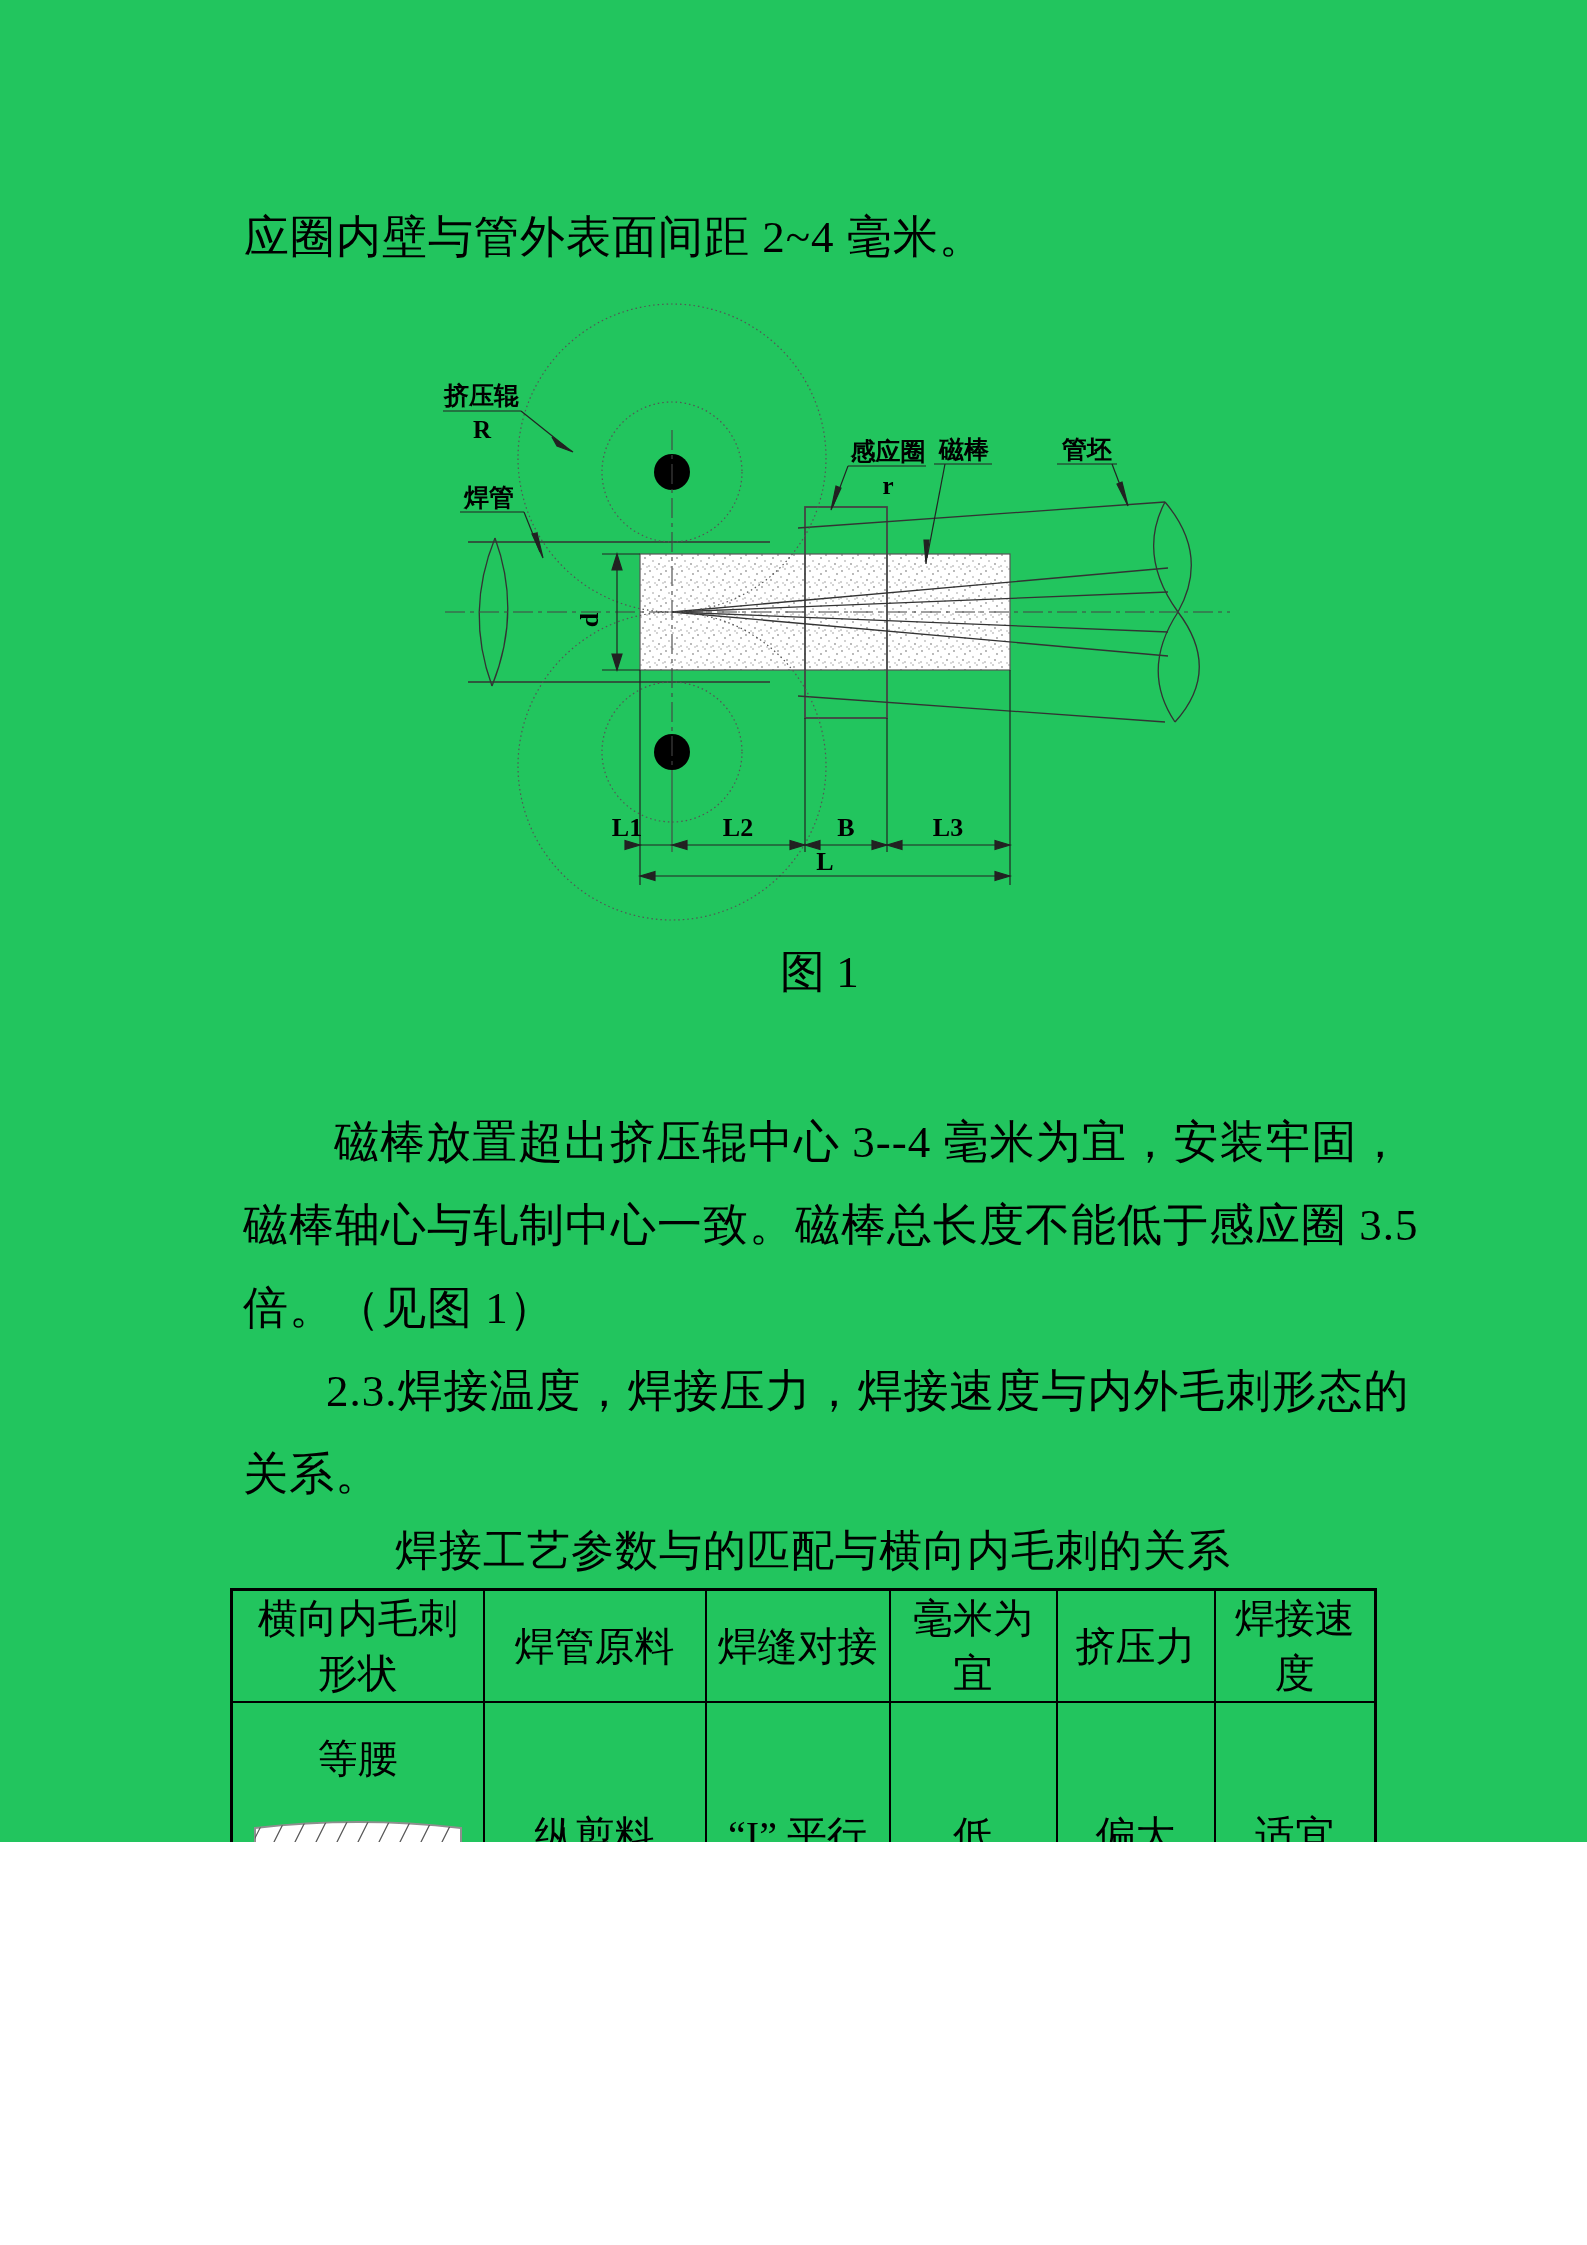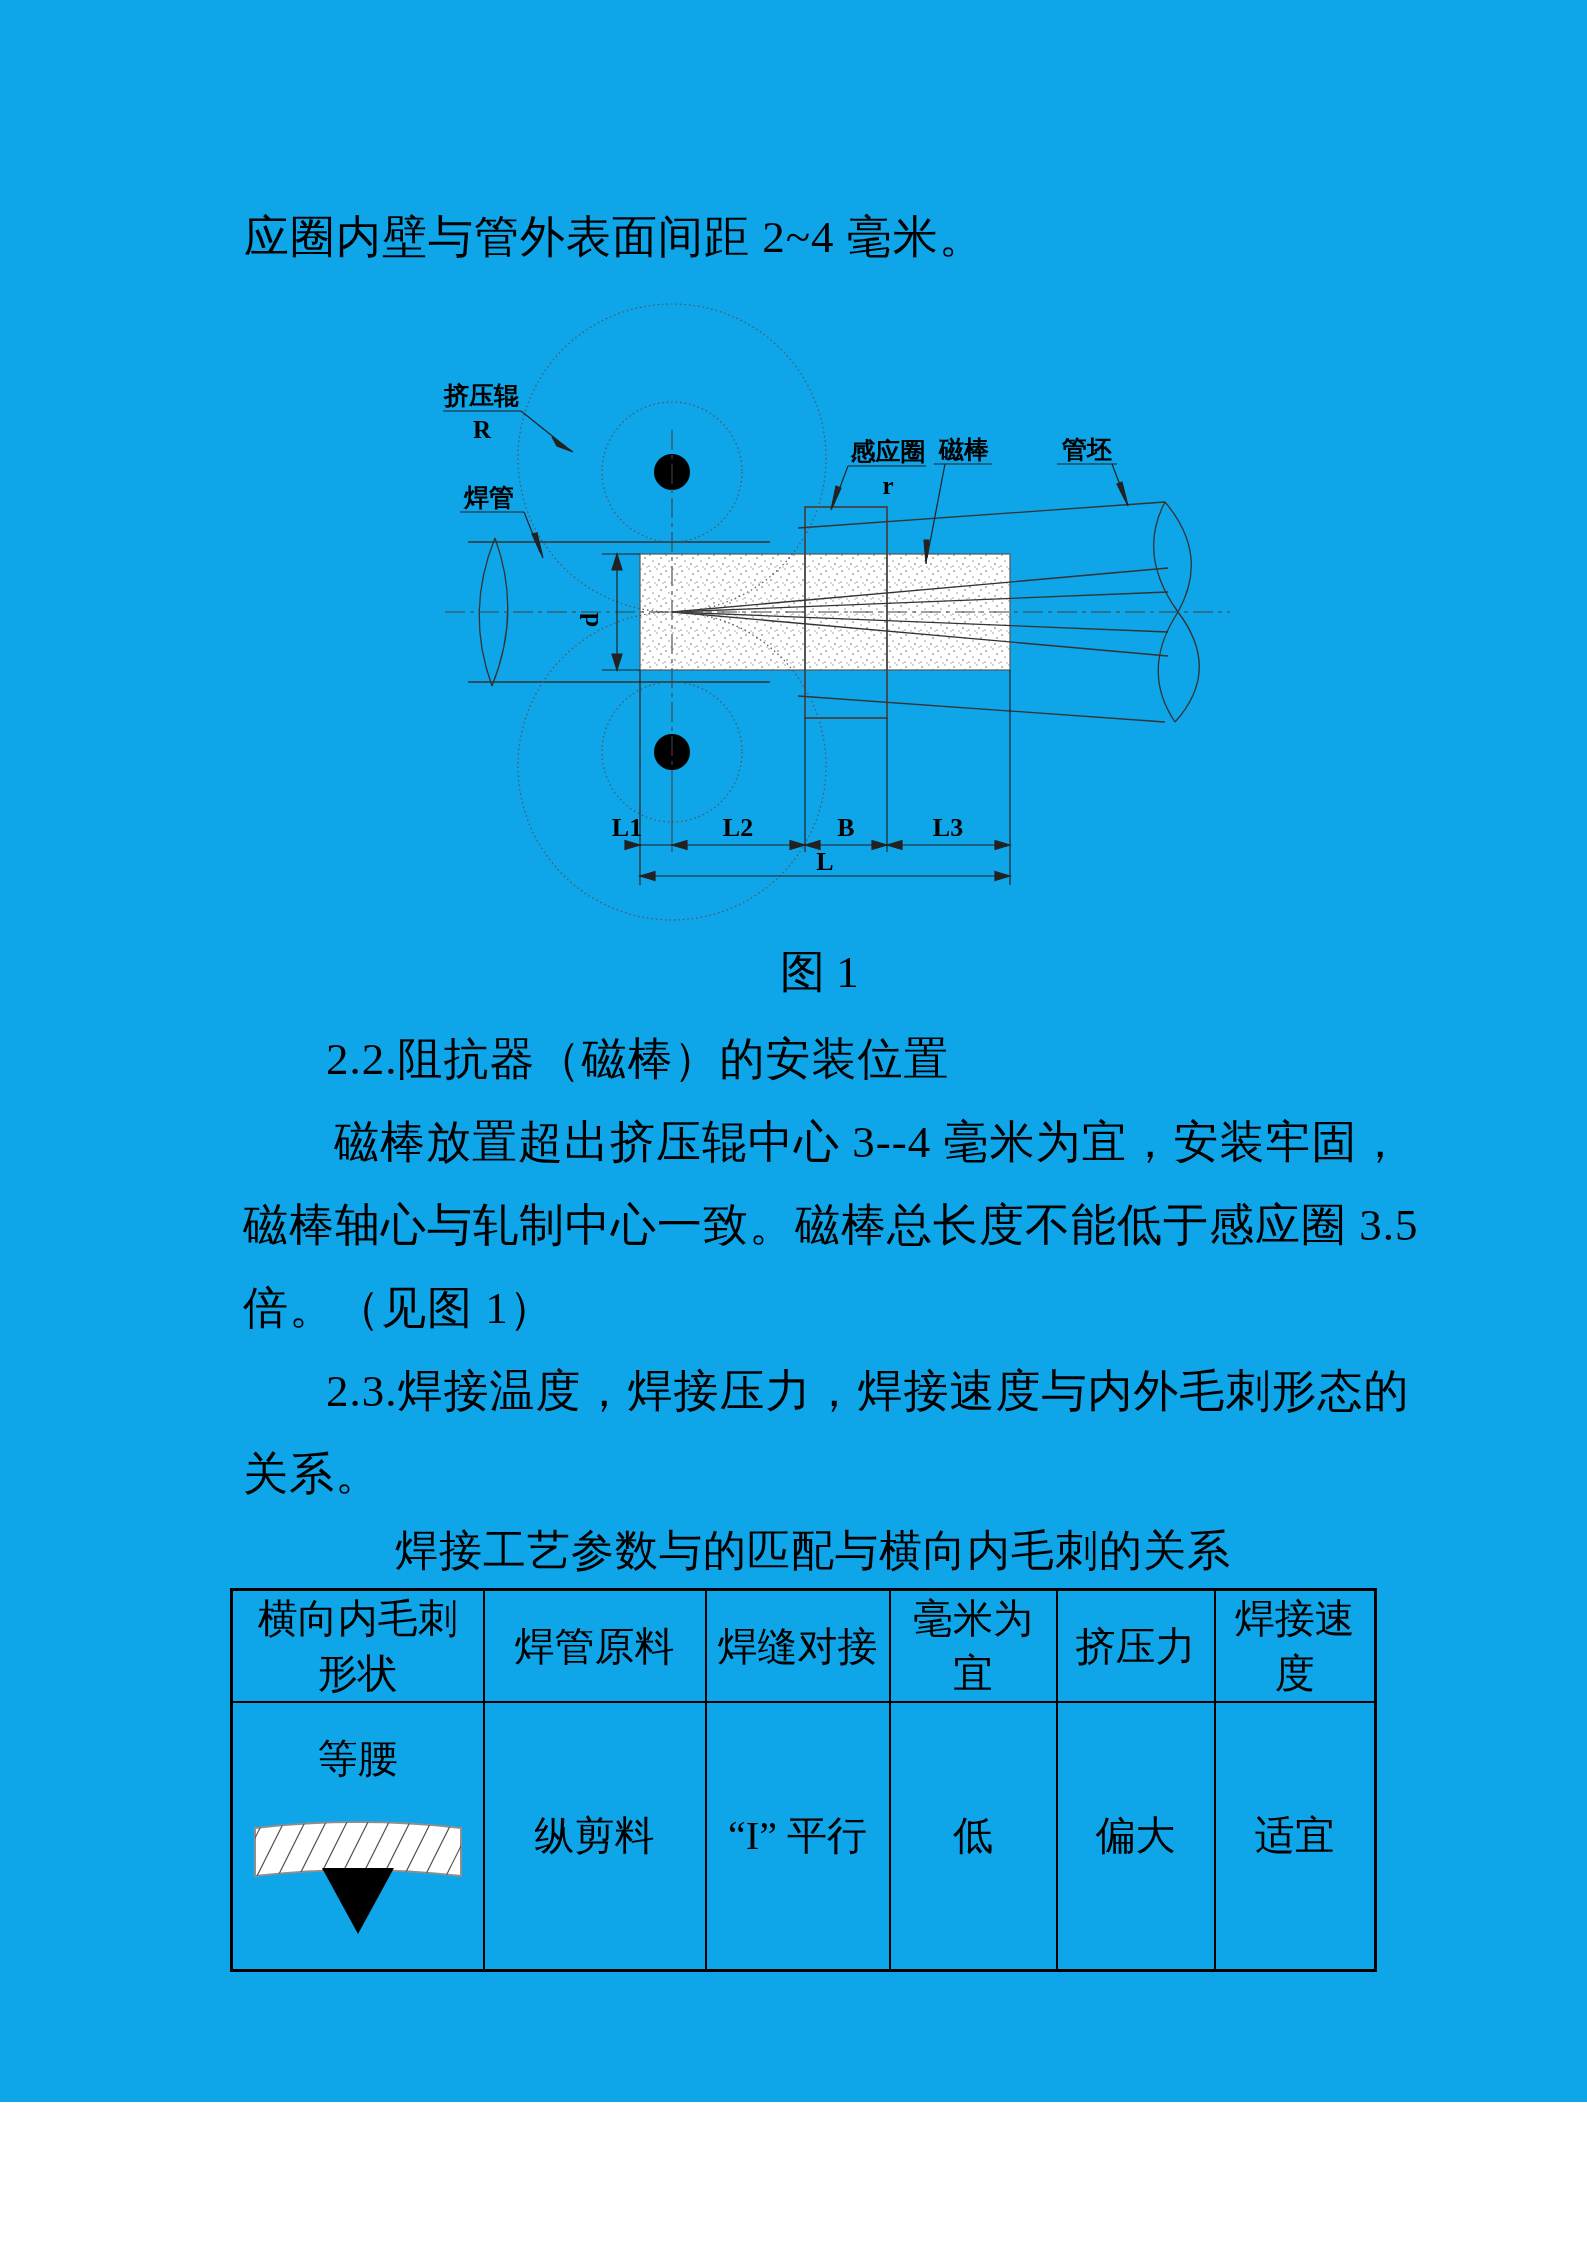--- a/index.html
+++ b/index.html
@@ -1,17 +1,17 @@
 <!DOCTYPE html>
 <html><head>
 <meta charset="utf-8">
 <style>
   html,body{margin:0;padding:0;background:#fff;}
   .page{
-    position:relative;width:1587px;height:2102px;background:#0ea5e9;
+    position:relative;width:1587px;height:1842px;background:#22c55e;
     font-family:"Liberation Serif","DejaVu Serif",serif;color:#000;overflow:hidden;
   }
   .tline{position:absolute;font-size:45px;line-height:62px;white-space:nowrap;letter-spacing:1px;}
   .caption{position:absolute;text-align:left;font-size:45px;}
   .ttitle{position:absolute;text-align:center;font-size:43px;letter-spacing:1px;}
   .fig{position:absolute;left:440px;top:280px;}
   .fig text{font-family:"Liberation Serif","DejaVu Serif",serif;}
   .fig .cjk{font-size:25px;font-weight:bold;}
   .fig .dim{font-size:26px;font-weight:bold;}
   .fig .sym{font-size:25px;font-weight:bold;}
@@ -143,21 +143,20 @@
     <text x="42" y="158" class="sym" text-anchor="middle">R</text>
     <text x="24" y="226" class="cjk">焊管</text>
     <text x="448" y="180" class="cjk" text-anchor="middle">感应圈</text>
     <text x="448" y="214" class="sym" text-anchor="middle">r</text>
     <text x="524" y="178" class="cjk" text-anchor="middle">磁棒</text>
     <text x="647" y="178" class="cjk" text-anchor="middle">管坯</text>
   </svg>
 
   <div class="caption" style="left:780px;top:942px;width:160px">图 1</div>
 
-  <div class="tline" style="left:326px;top:1028px">2.2.阻抗器（磁棒）的安装位置</div>
   <div class="tline" style="left:334px;top:1111px">磁棒放置超出挤压辊中心 3--4 毫米为宜，安装牢固，</div>
   <div class="tline" style="left:243px;top:1194px">磁棒轴心与轧制中心一致。磁棒总长度不能低于感应圈 3.5</div>
   <div class="tline" style="left:243px;top:1277px">倍。（见图 1）</div>
   <div class="tline" style="left:326px;top:1360px">2.3.焊接温度，焊接压力，焊接速度与内外毛刺形态的</div>
   <div class="tline" style="left:243px;top:1443px">关系。</div>
 
   <div class="ttitle" style="left:241px;top:1522px;width:1144px">焊接工艺参数与的匹配与横向内毛刺的关系</div>
 
   <table class="ptable">
     <colgroup>

